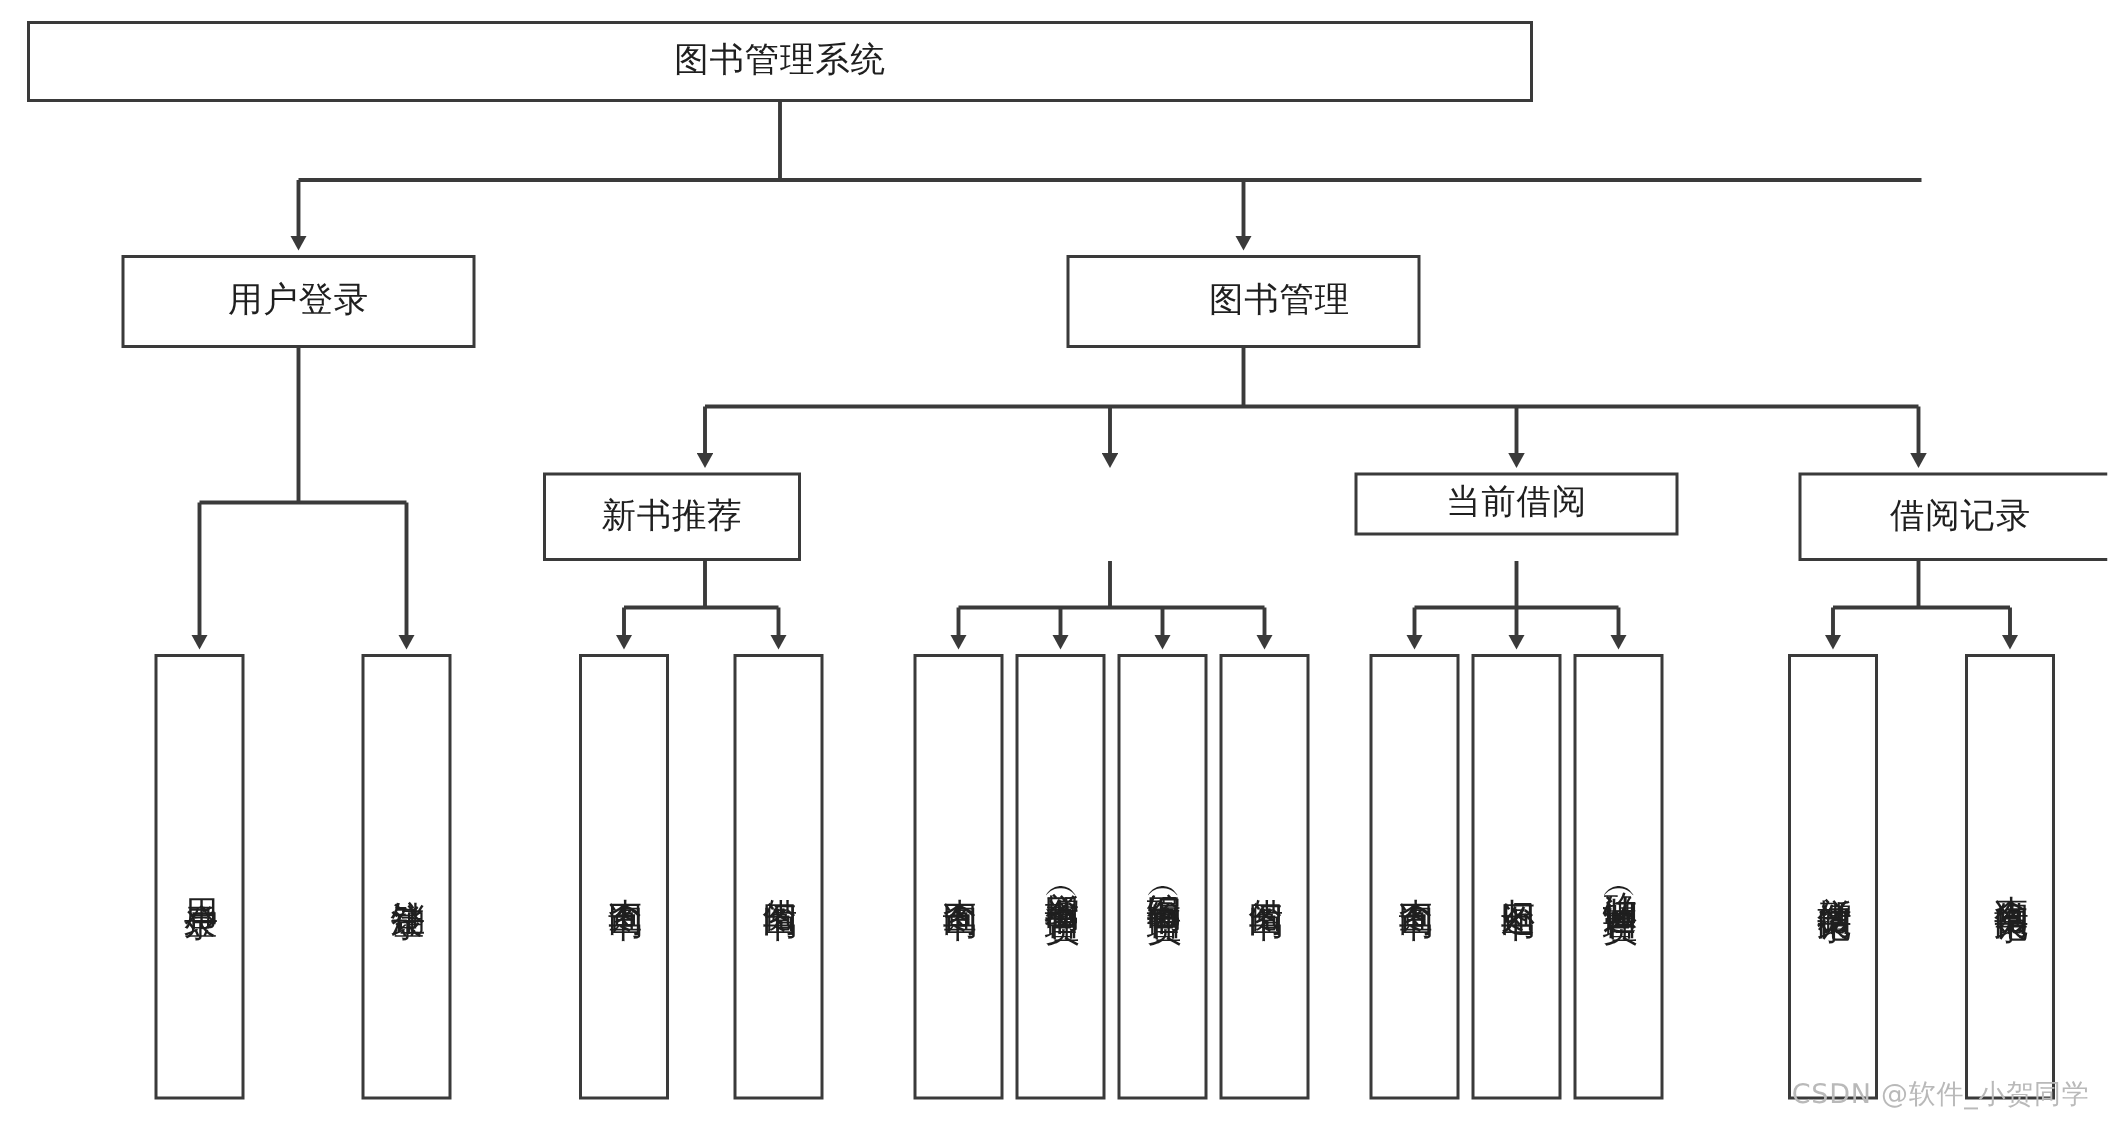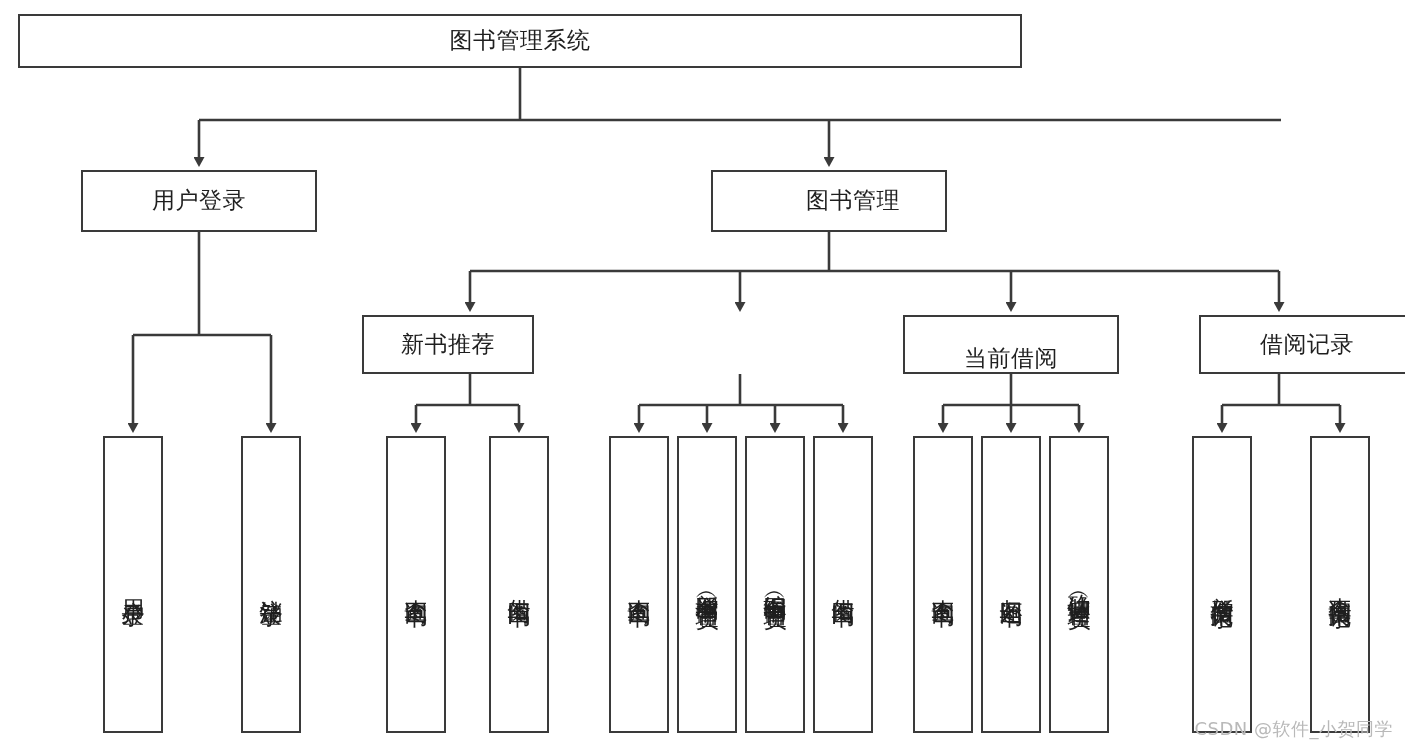--- a/index.html
+++ b/index.html
@@ -139,21 +139,21 @@
 
   <div class="node horiz" style="left:711px; top:170px; width:236px; height:62px;padding-left:48px;">
     <span class="label">图书管理</span>
   </div>
 
   <div class="node horiz" style="left:362px; top:315px; width:172px; height:59px;">
     <span class="label">新书推荐</span>
   </div>
 
 
-  <div class="node horiz" style="left:903px; top:315px; width:216px; height:59px;align-items:flex-end;">
+  <div class="node horiz" style="left:903px; top:315px; width:216px; height:42px;">
     <span class="label">当前借阅</span>
   </div>
 
   <div class="node horiz" style="left:1172px; top:315px; width:216px; height:59px;margin-left:27px;">
     <span class="label">借阅记录</span>
   </div>
 
   <div class="node vert" style="left:103px; top:436px; width:60px; height:297px;">
     <span class="label">用户登录</span>
   </div>

